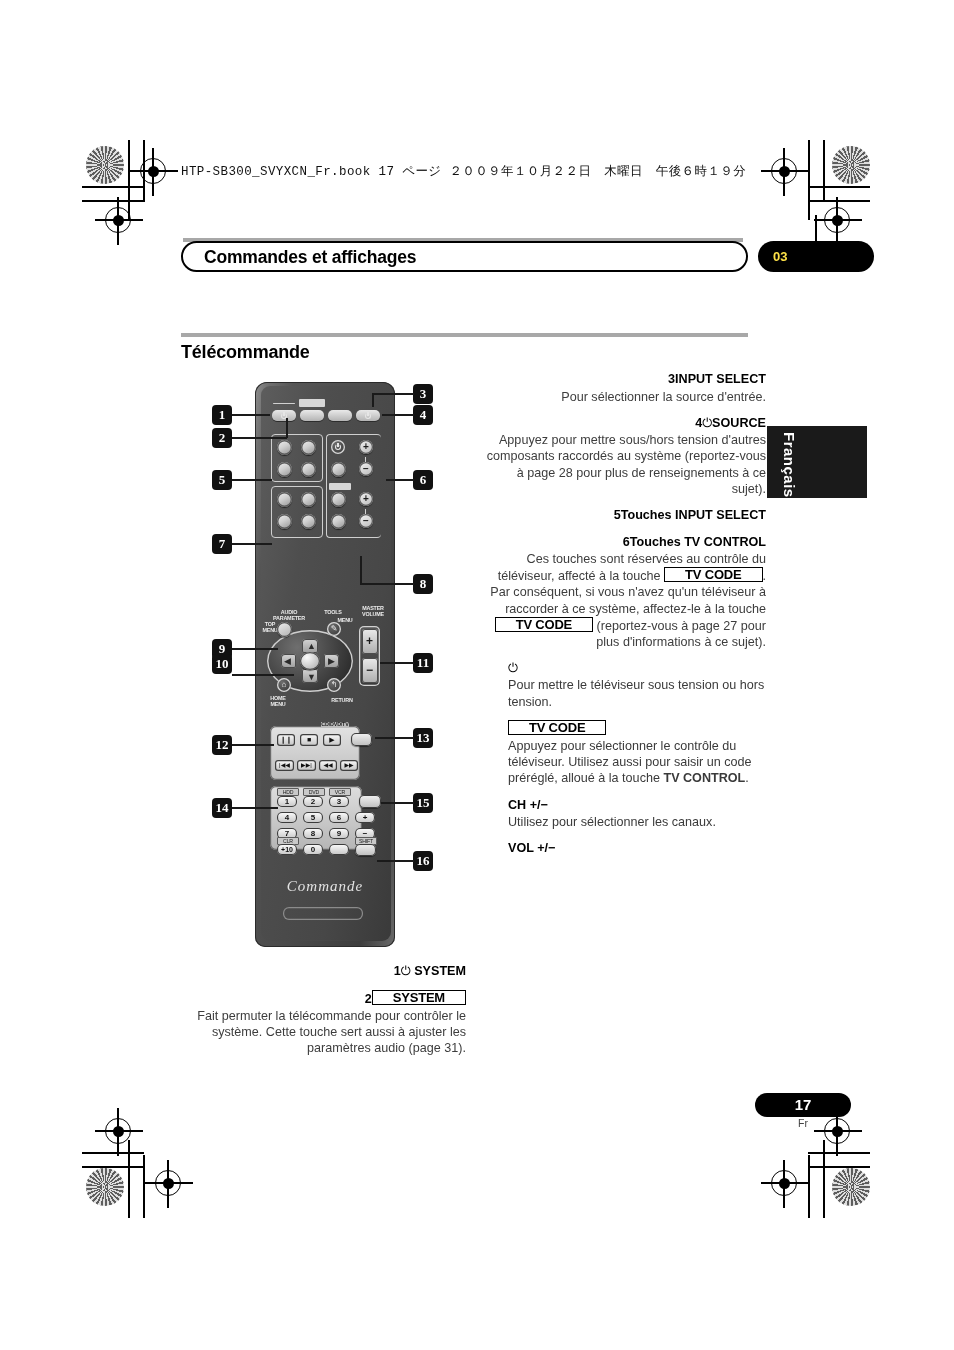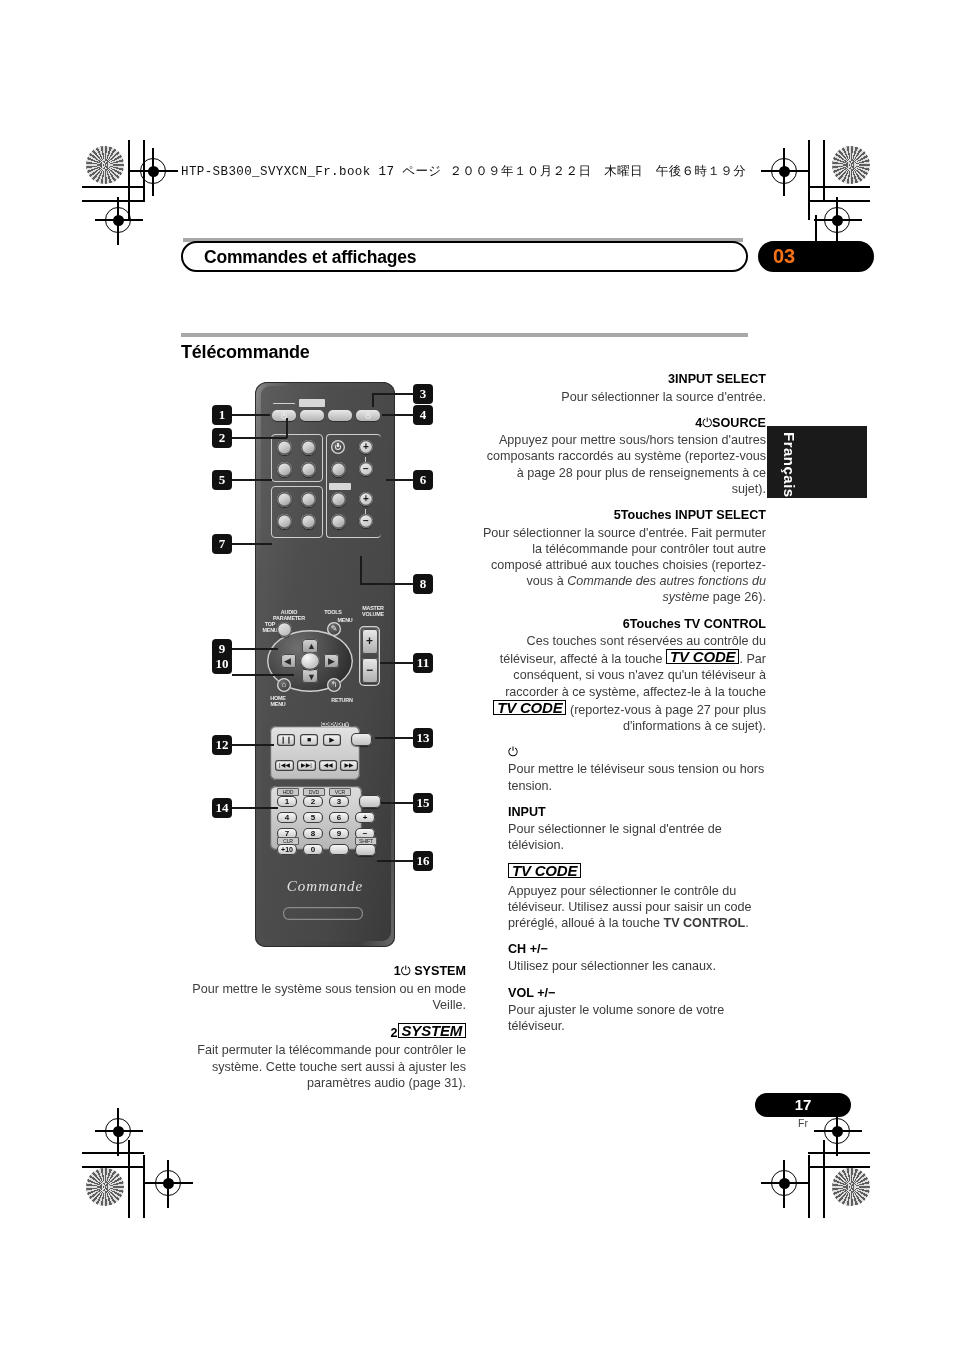--- a/index.html
+++ b/index.html
@@ -82,22 +82,22 @@
     left: 183px; top: 238px;
     width: 560px; height: 4px;
     background: #a8a8a8;
   }
   .chapter-badge {
     position: absolute;
     left: 758px; top: 241px;
     width: 116px; height: 31px;
     background: #000;
     border-radius: 16px;
-    color: #f97316;
-    font-size: 20px;
+    color: #fde047;
+    font-size: 13px;
     font-weight: bold;
     line-height: 31px;
     padding-left: 15px;
     box-sizing: border-box;
   }
   .badge-tick {
     position: absolute;
     left: 815px; top: 215px;
     width: 1.5px; height: 28px;
     background: #000;
@@ -159,28 +159,27 @@
     min-width: 20px;
     font-weight: bold;
   }
   .item-body { color: #3d3d3d; }
   .sub { margin-left: 27px; margin-bottom: 10px; }
   .sub-head { font-weight: bold; color: #000; margin-bottom: 1px; }
   .ital { font-style: italic; }
   .kbox {
     display: inline-block;
     border: 1.6px solid #000;
-    padding: 0 3px;
-    font-weight: bold;
-    font-size: 15px;
+    padding: 0 20px;
+    font-weight: bold;
+    font-size: 13px;
     line-height: 13px;
     color: #000;
     vertical-align: 1px;
     letter-spacing: -0.2px;
-    font-style: italic;
   }
   .pw { font-family: "DejaVu Sans", sans-serif; font-weight: normal; }
 
   
   .pagenum {
     position: absolute;
     left: 755px; top: 1093px;
     width: 96px; height: 24px;
     background: #000;
     border-radius: 12px;
@@ -676,21 +675,20 @@
 <div class="lead lead-h" style="left:381px;top:802px;width:33px;"></div>
 
 <div class="callout" style="left:413px;top:851px;">16</div>
 <div class="lead lead-h" style="left:377px;top:860px;width:37px;"></div>
 
 <div class="col col-left">
   <div class="item">
     <div class="item-head">
       <span class="num">1</span><span class="pw">⏻</span>&nbsp;<span>SYSTEM</span>
     </div>
-    <div class="item-body">Pour mettre le système sous tension ou en mode Veille.</div>
   </div>
 
   <div class="item">
     <div class="item-head">
       <span class="num">2</span><span class="kbox">SYSTEM</span>
     </div>
     <div class="item-body">Fait permuter la télécommande pour contrôler le système. Cette touche sert aussi à ajuster les paramètres audio (page 31).</div>
   </div>
 </div>
 
@@ -707,51 +705,45 @@
     <div class="item-head">
       <span class="num">4</span><span class="pw">⏻</span><span>SOURCE</span>
     </div>
     <div class="item-body">Appuyez pour mettre sous/hors tension d'autres composants raccordés au système (reportez-vous à page 28 pour plus de renseignements à ce sujet).</div>
   </div>
 
   <div class="item">
     <div class="item-head">
       <span class="num">5</span><span>Touches INPUT SELECT</span>
     </div>
-    <div class="item-body"><span>Pour sélectionner la source d'entrée. Fait permuter la télécommande pour contrôler tout autre composé attribué aux touches choisies (reportez-vous à </span><span class="ital">Commande des autres fonctions du système</span><span> page 26).</span></div>
   </div>
 
   <div class="item">
     <div class="item-head">
       <span class="num">6</span><span>Touches TV CONTROL</span>
     </div>
     <div class="item-body"><span>Ces touches sont réservées au contrôle du téléviseur, affecté à la touche </span><span class="kbox">TV CODE</span><span>. Par conséquent, si vous n'avez qu'un téléviseur à raccorder à ce système, affectez-le à la touche </span><span class="kbox">TV CODE</span><span> (reportez-vous à page 27 pour plus d'informations à ce sujet).</span></div>
   </div>
 
   <div class="sub">
     <div class="sub-head pw">⏻</div>
     <div>Pour mettre le téléviseur sous tension ou hors tension.</div>
   </div>
 
-  <div class="sub">
-    <div class="sub-head">INPUT</div>
-    <div>Pour sélectionner le signal d'entrée de télévision.</div>
-  </div>
 
   <div class="sub">
     <div class="sub-head"><span class="kbox">TV CODE</span></div>
     <div><span>Appuyez pour sélectionner le contrôle du téléviseur. Utilisez aussi pour saisir un code préréglé, alloué à la touche </span><b>TV CONTROL</b><span>.</span></div>
   </div>
 
   <div class="sub">
     <div class="sub-head">CH +/−</div>
     <div>Utilisez pour sélectionner les canaux.</div>
   </div>
 
   <div class="sub">
     <div class="sub-head">VOL +/−</div>
-    <div>Pour ajuster le volume sonore de votre téléviseur.</div>
   </div>
 
 </div>
 
 <div class="pagenum">17</div>
 <div class="pagenum-lang">Fr</div>
 
 </body></html>

